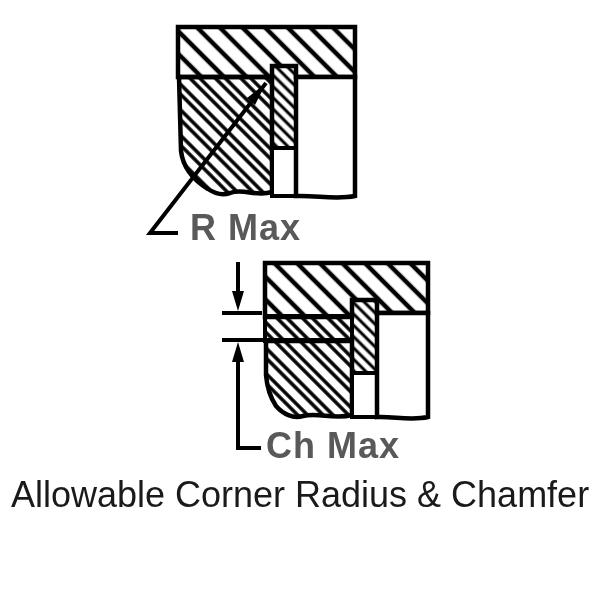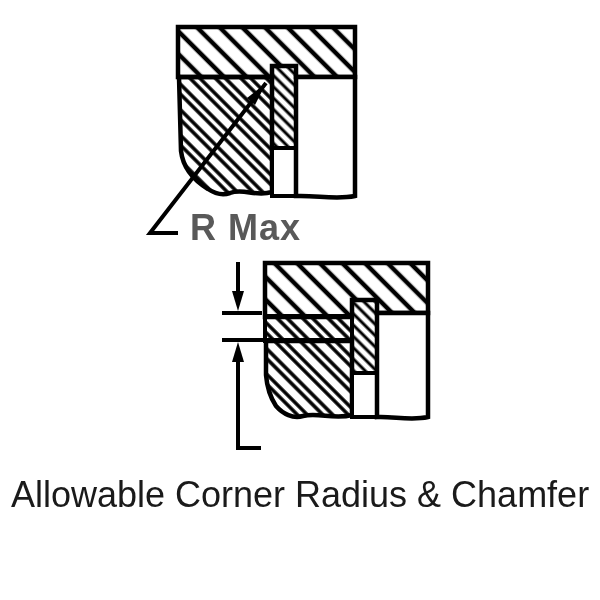--- a/index.html
+++ b/index.html
@@ -81,14 +81,15 @@
       <polygon points="238,311 232,291 244,291" stroke="none" style="fill:var(--line,#000)"></polygon>
       <line x1="222" y1="313" x2="262" y2="313"></line>
       <line x1="265" y1="316" x2="352" y2="316"></line>
       <line x1="222" y1="340" x2="350" y2="340"></line>
       <polygon points="238,342 232,362 244,362" stroke="none" style="fill:var(--line,#000)"></polygon>
       <path d="M238,361 V448 H261"></path>
     </g>
   </svg>
 
   <div class="dim-label label-rmax">R Max</div>
+  <div class="dim-label label-chmax">Ch Max</div>
   <div class="caption">Allowable Corner Radius &amp; Chamfer</div>
 </div>
 
 </body></html>

